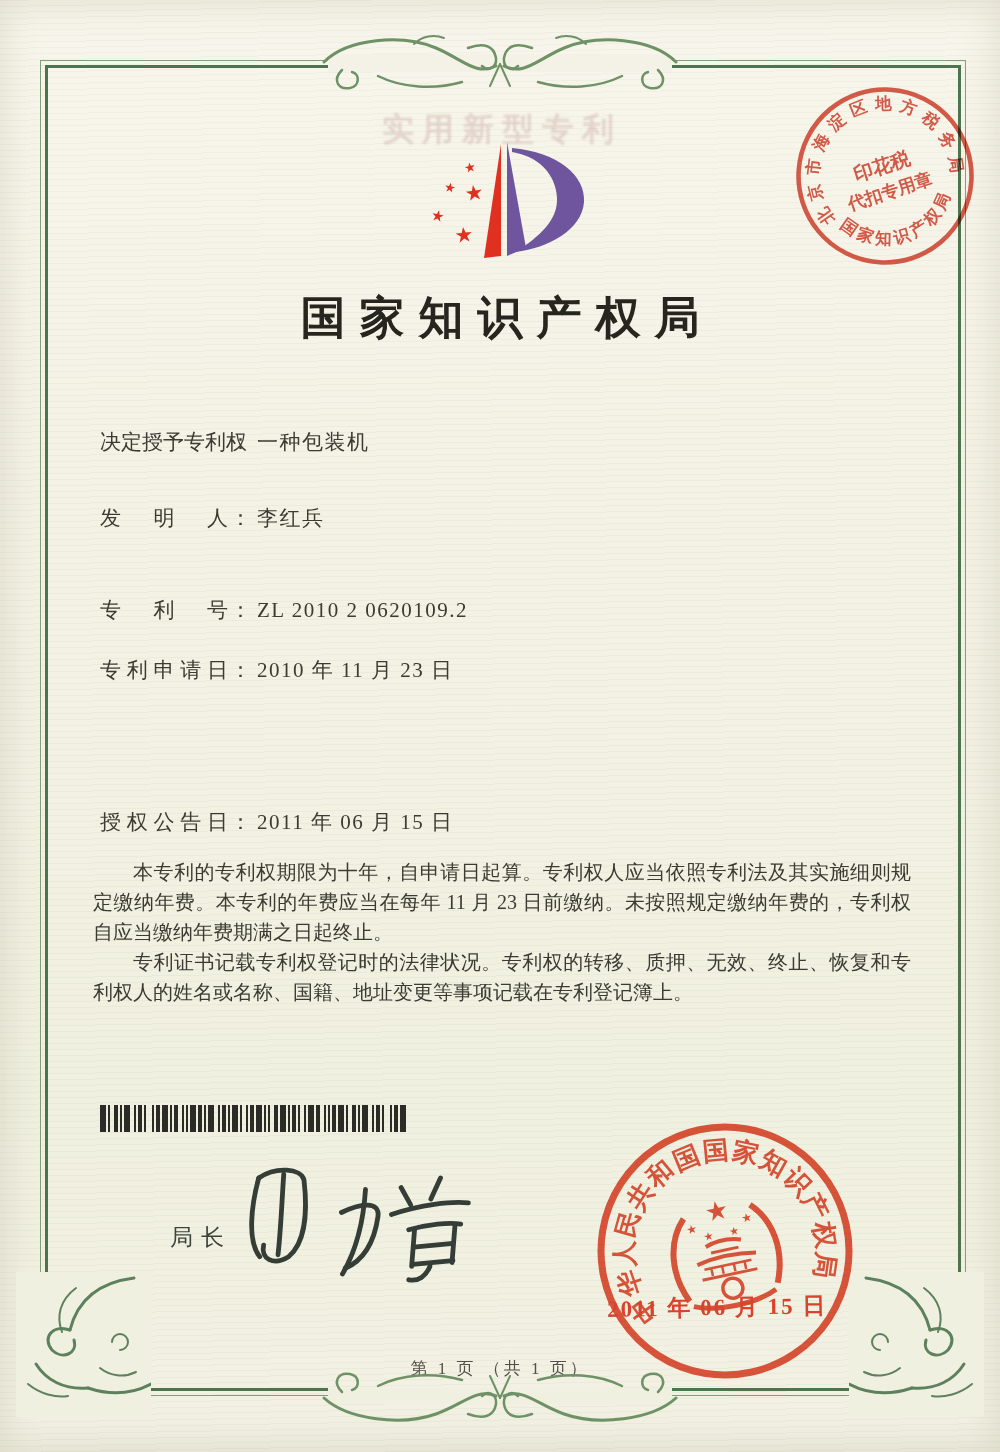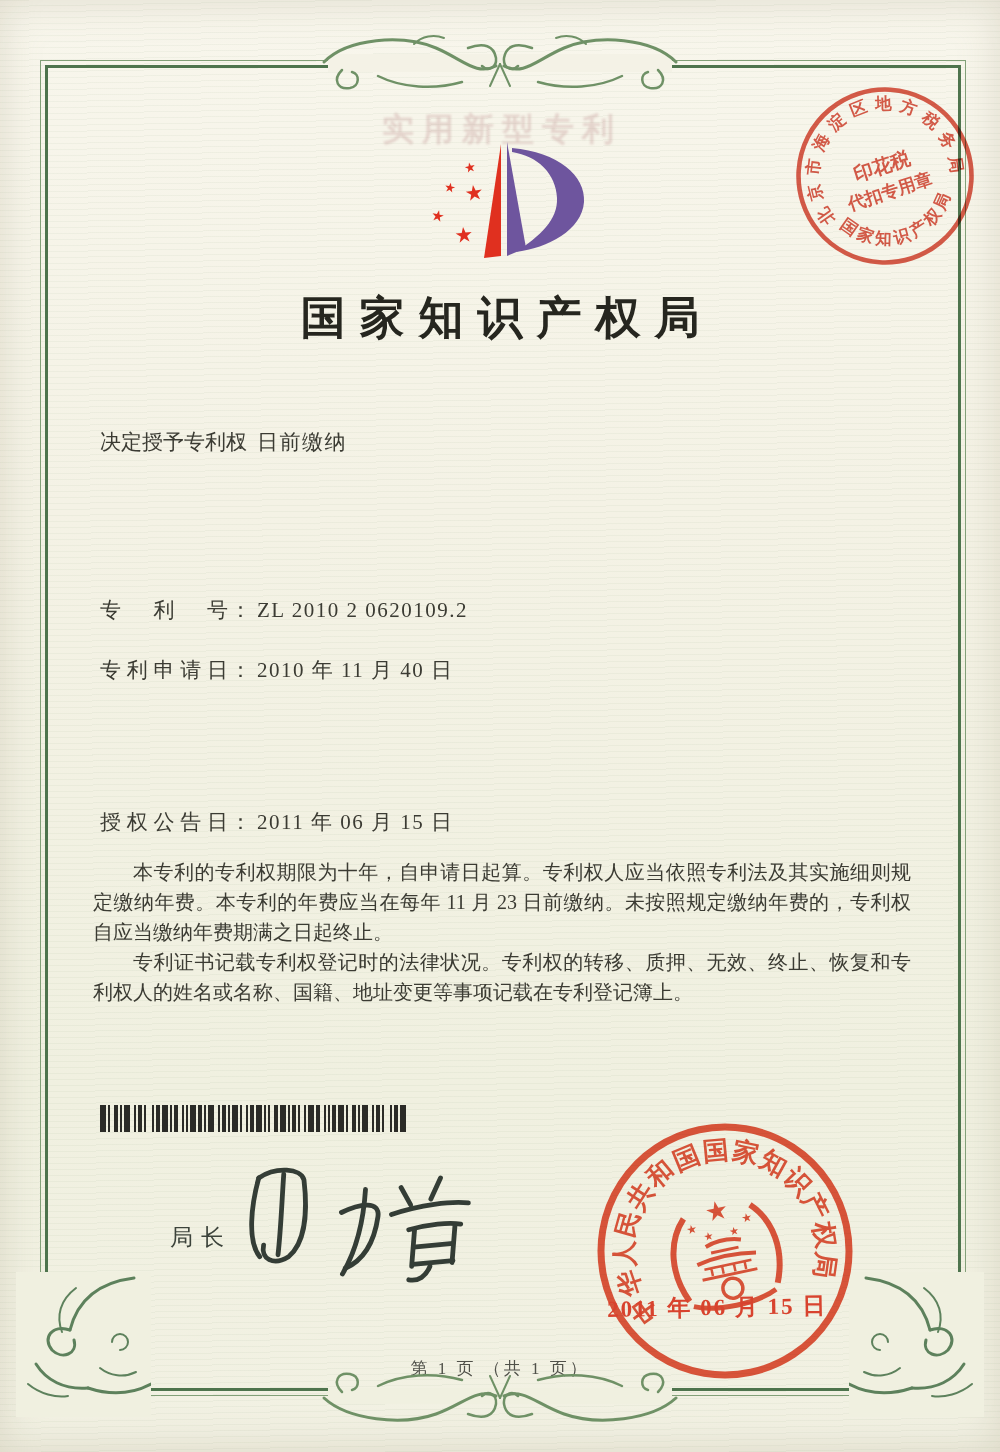--- a/index.html
+++ b/index.html
@@ -149,27 +149,30 @@
         <textPath href="#stampBottom" startOffset="0" textLength="148" lengthAdjust="spacing">国家知识产权局</textPath>
       </text>
       <text x="0" y="-4" text-anchor="middle" font-size="21" font-weight="bold">印花税</text>
       <text x="0" y="24" text-anchor="middle" font-size="19" font-weight="bold">代扣专用章</text>
     </g>
   </svg>
 
   <div class="abs title">国家知识产权局</div>
 
   <div class="abs field-row" style="top:428px;">
-    <span class="field-label">决定授予专利权</span><span class="field-colon">：</span><span class="field-value">日前缴纳</span>
+    <span class="field-label">决定授予专利权</span><span class="field-colon">：</span><span class="field-value">一种包装机</span>
+  </div>
+  <div class="abs field-row" style="top:504px;">
+    <span class="field-label">发明人</span><span class="field-colon">：</span><span class="field-value">李红兵</span>
   </div>
   <div class="abs field-row" style="top:596px;">
     <span class="field-label">专利号</span><span class="field-colon">：</span><span class="field-value">ZL 2010 2 0620109.2</span>
   </div>
   <div class="abs field-row" style="top:656px;">
-    <span class="field-label">专利申请日</span><span class="field-colon">：</span><span class="field-value">2010 年 11 月 40 日</span>
+    <span class="field-label">专利申请日</span><span class="field-colon">：</span><span class="field-value">2010 年 11 月 23 日</span>
   </div>
   <div class="abs field-row" style="top:808px;">
     <span class="field-label">授权公告日</span><span class="field-colon">：</span><span class="field-value">2011 年 06 月 15 日</span>
   </div>
 
   <div class="abs paragraphs">
     <p>本专利的专利权期限为十年，自申请日起算。专利权人应当依照专利法及其实施细则规定缴纳年费。本专利的年费应当在每年 11 月 23 日前缴纳。未按照规定缴纳年费的，专利权自应当缴纳年费期满之日起终止。</p>
     <p>专利证书记载专利权登记时的法律状况。专利权的转移、质押、无效、终止、恢复和专利权人的姓名或名称、国籍、地址变更等事项记载在专利登记簿上。</p>
   </div>
 

